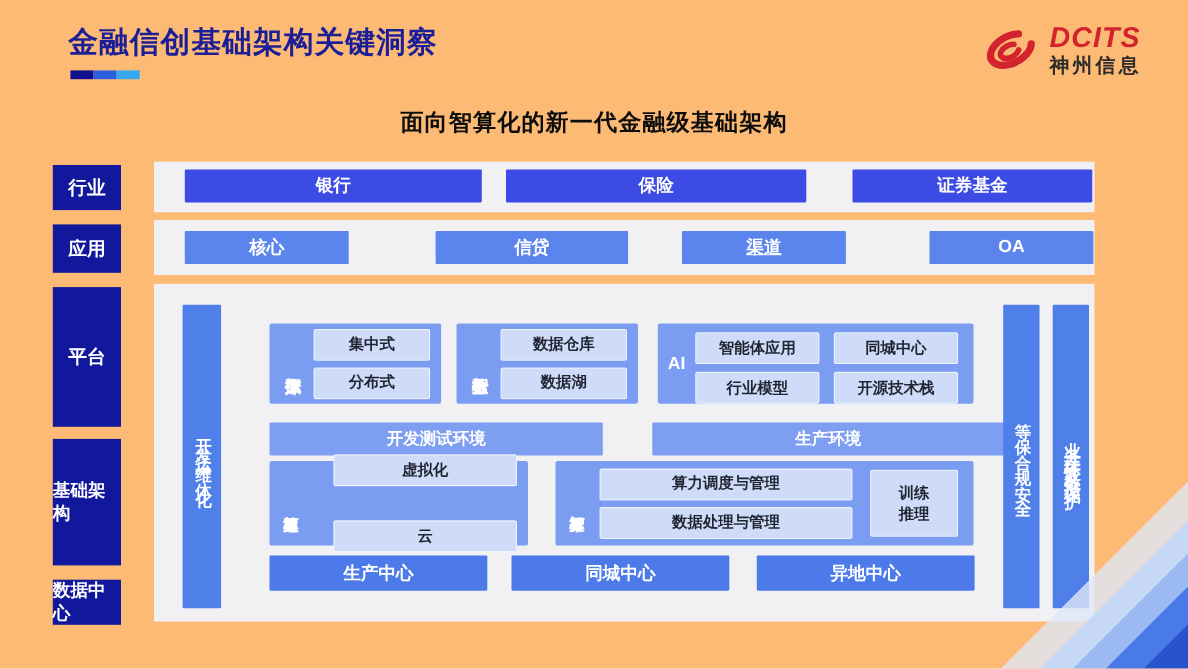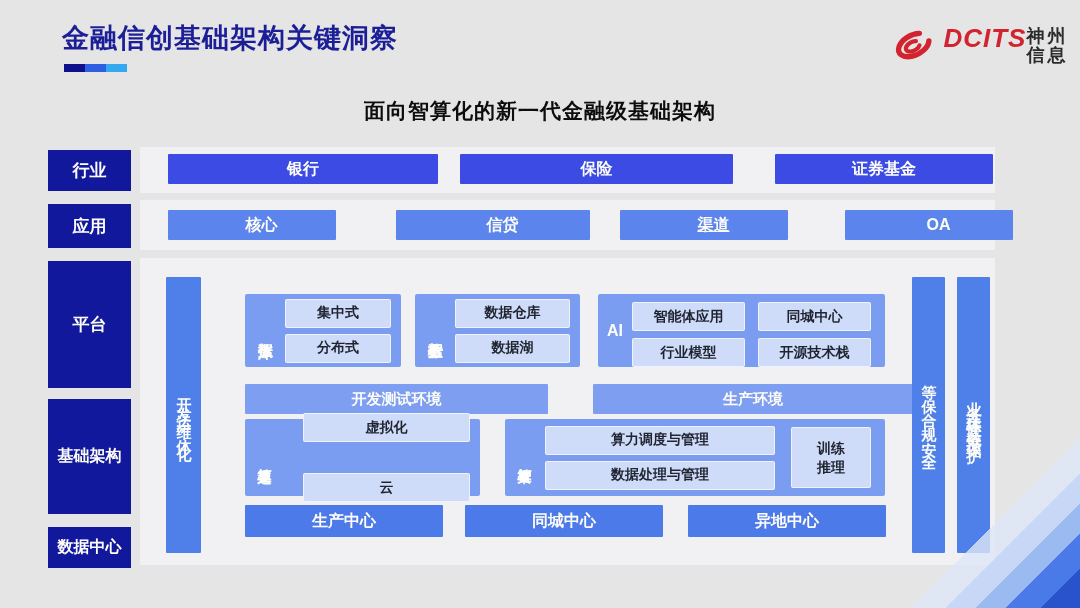--- a/index.html
+++ b/index.html
@@ -1,45 +1,45 @@
 <!DOCTYPE html>
 <html style="--navy: #11189b; --titlecol: #1b1e97; --royal: #3b4be3; --medblue: #5b84ec; --barblue: #4f80ea; --groupblue: #7b9df1; --chipblue: #cfdcf9; --chiptext: #1f2430; --centerblue: #4c7ae9; --panelgray: #f1f1f4; --logored: #d2232e; --envblue: #7e9ef1;"><head>
 <meta charset="utf-8">
 <style>
   :root{
     --navy:#11189b; --titlecol:#1b1e97; --royal:#3b4be3; --medblue:#5b84ec;
     --barblue:#4f80ea; --groupblue:#7b9df1; --chipblue:#cfdcf9; --chiptext:#1f2430;
     --centerblue:#4c7ae9; --panelgray:#f1f1f4; --logored:#d2232e; --envblue:#7e9ef1;
   }
   html,body{margin:0;padding:0;background:#fff;}
-  .slide{position:relative;width:1080px;height:608px;background:#e5e5e5;overflow:hidden;
+  .slide{position:relative;width:1080px;height:608px;background:#fdba74;overflow:hidden;
          font-family:"Liberation Sans","DejaVu Sans",sans-serif;}
 
   .page-title{position:absolute;left:62px;top:20px;font-size:27px;font-weight:bold;
               color:var(--titlecol);letter-spacing:1px;}
   .title-underline{position:absolute;left:64px;top:64px;width:63px;height:8px;display:flex;}
   .title-underline span{width:21px;height:8px;}
   .u1{background:#0e108c;} .u2{background:#2d5fe0;} .u3{background:#35a8f0;}
 
   .logo{position:absolute;left:890px;top:16px;display:flex;align-items:center;gap:6px;}
-  .logo-text{display:flex;flex-direction:row;line-height:1.05;}
+  .logo-text{display:flex;flex-direction:column;line-height:1.05;}
   .logo-brand{color:var(--logored);font-weight:bold;font-style:italic;font-size:26px;letter-spacing:1px;}
   .logo-company{color:#2b2b2b;font-weight:bold;font-size:18px;letter-spacing:3px;margin-top:2px;}
 
   .subtitle{position:absolute;left:0;right:0;top:97px;text-align:center;font-size:21px;
             font-weight:bold;color:#0d0d0d;letter-spacing:1px;font-family:Liberation Serif, serif;}
 
-  .rail{position:absolute;left:48px;width:83px;background:var(--navy);color:#fff;
+  .rail{position:absolute;left:48px;width:62px;background:var(--navy);color:#fff;
         display:flex;align-items:center;justify-content:center;font-weight:bold;font-size:17px;}
   .strip{position:absolute;left:140px;width:855px;background:var(--panelgray);}
 
   .btn{position:absolute;height:30px;display:flex;align-items:center;justify-content:center;
        color:#fff;font-weight:bold;font-size:16px;border-radius:1px;}
   .btn-royal{background:var(--royal);}
-  .btn-med{background:var(--medblue);padding-left:19px;}
+  .btn-med{background:var(--medblue);}
 
   .panel{position:absolute;left:140px;top:258px;width:855px;height:307px;background:var(--panelgray);}
 
   .vbar{position:absolute;background:var(--barblue);color:#fff;font-weight:bold;
         writing-mode:vertical-rl;text-orientation:upright;display:flex;align-items:center;
         justify-content:center;font-size:15px;border-radius:1px;}
 
   .group{position:absolute;display:flex;background:var(--groupblue);border-radius:2px;}
   .group-label{writing-mode:vertical-rl;text-orientation:upright;color:#fff;font-weight:bold;
                font-size:15px;display:flex;align-items:center;justify-content:center;width:40px;}

